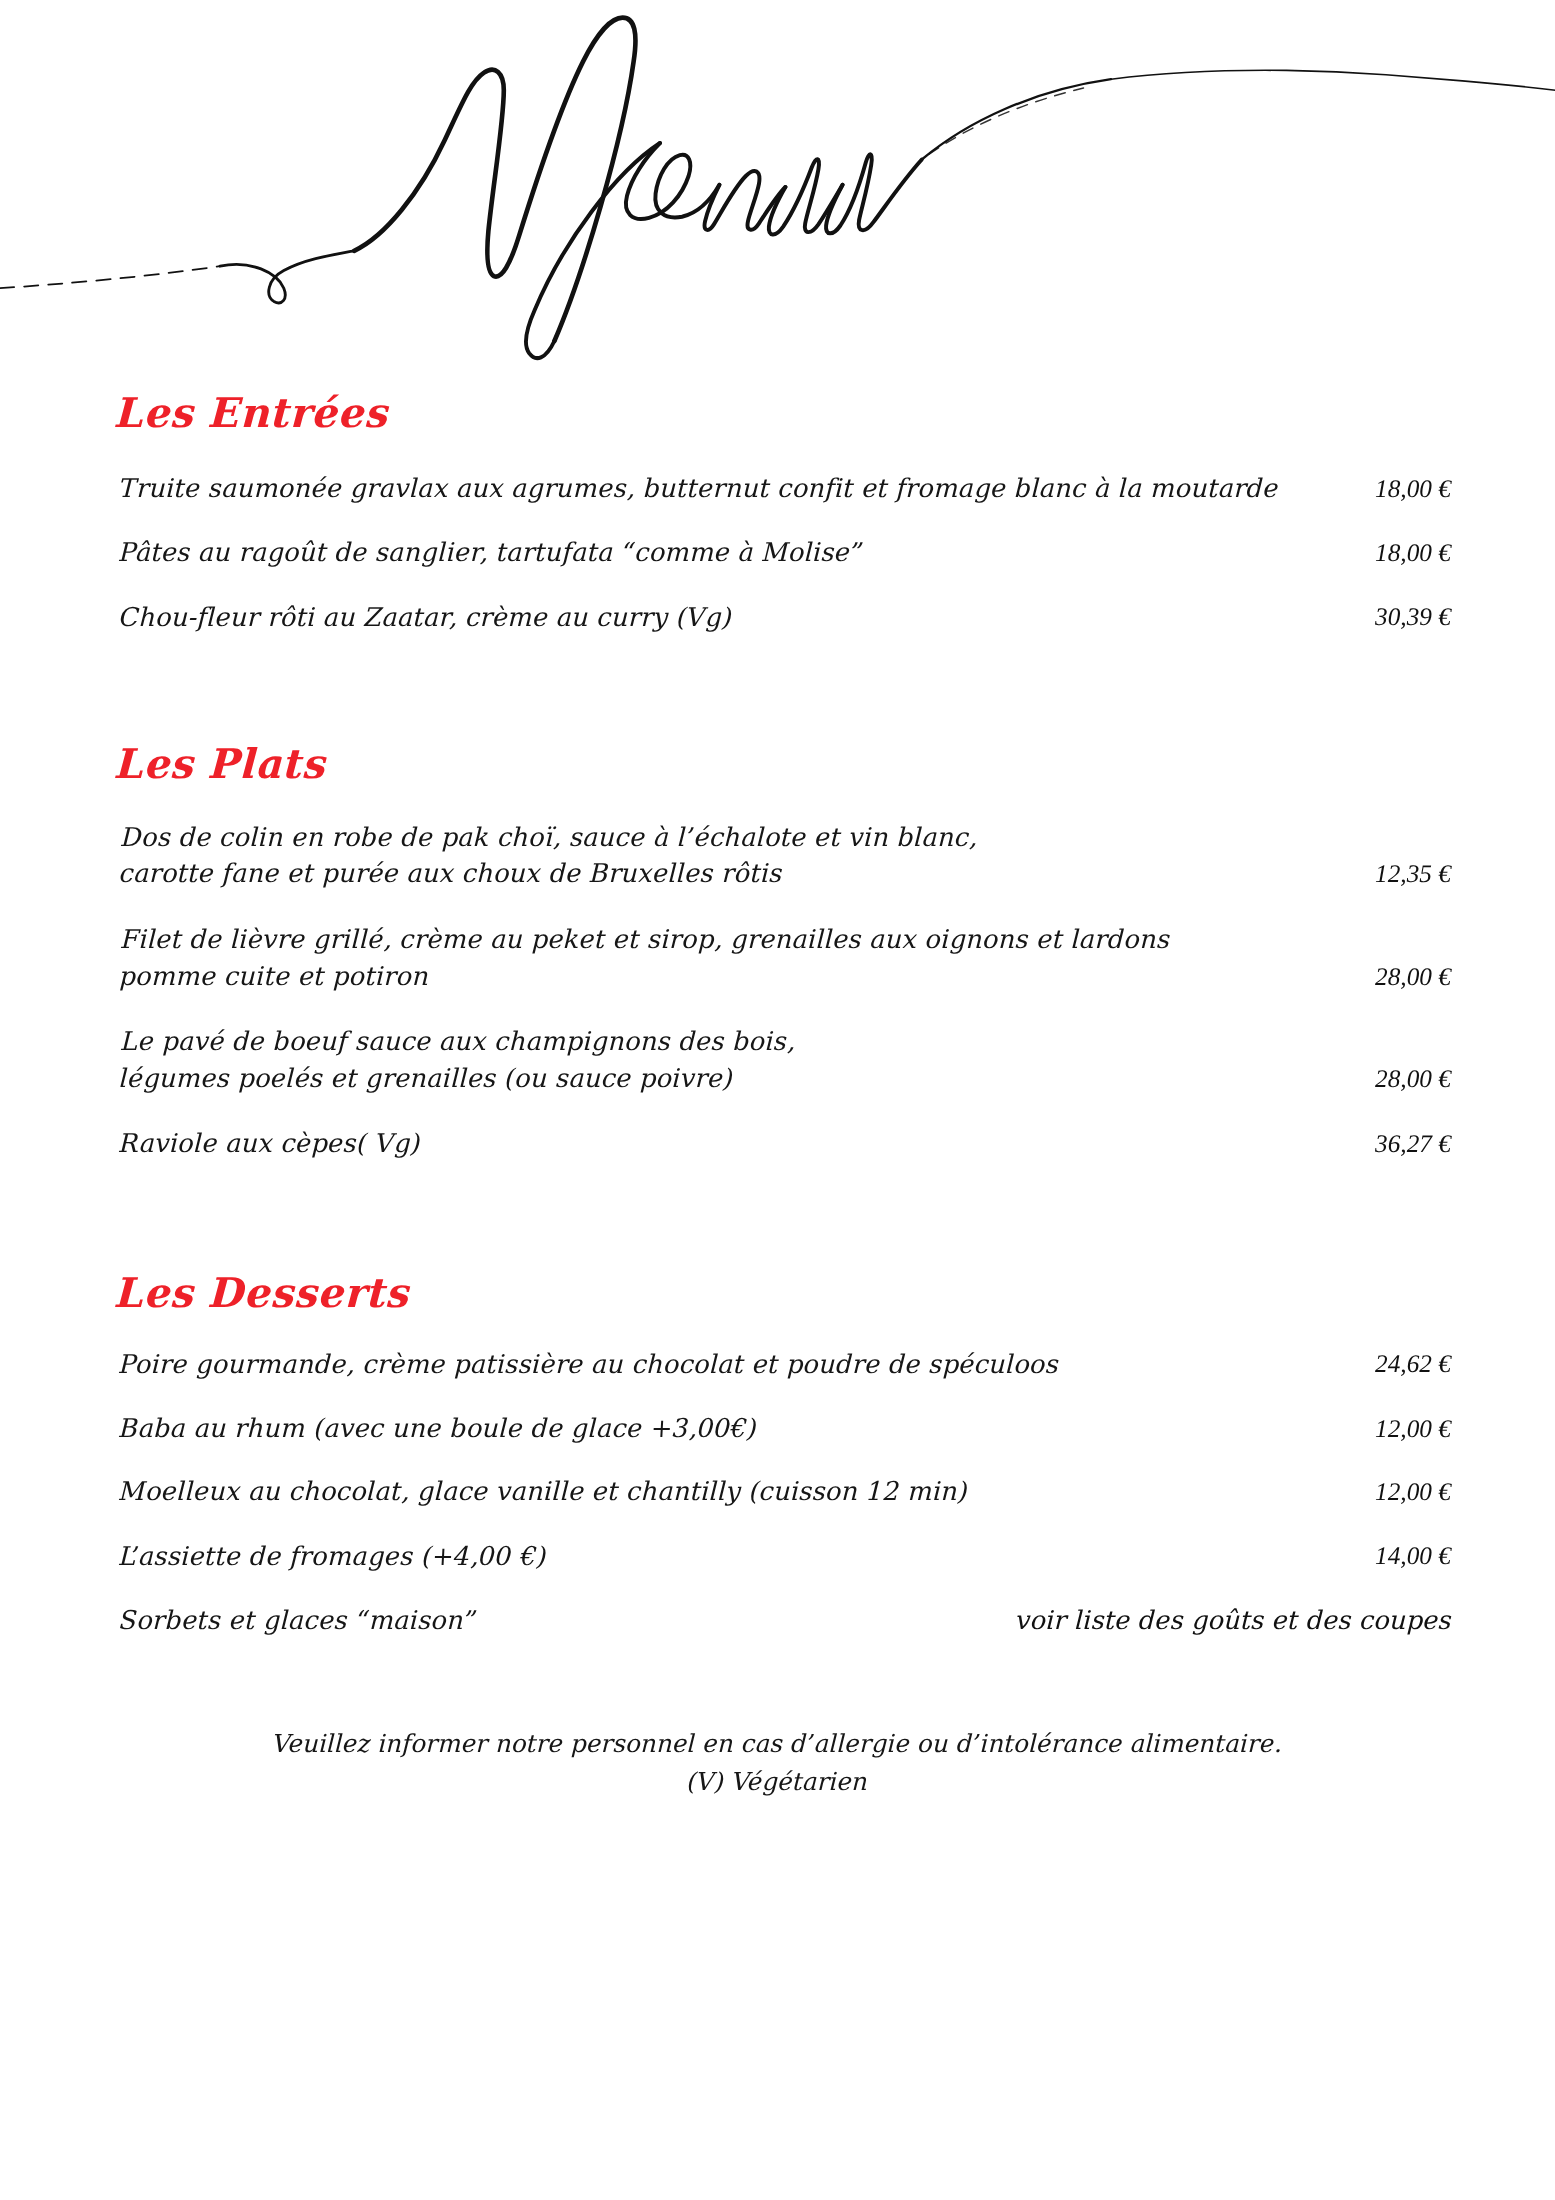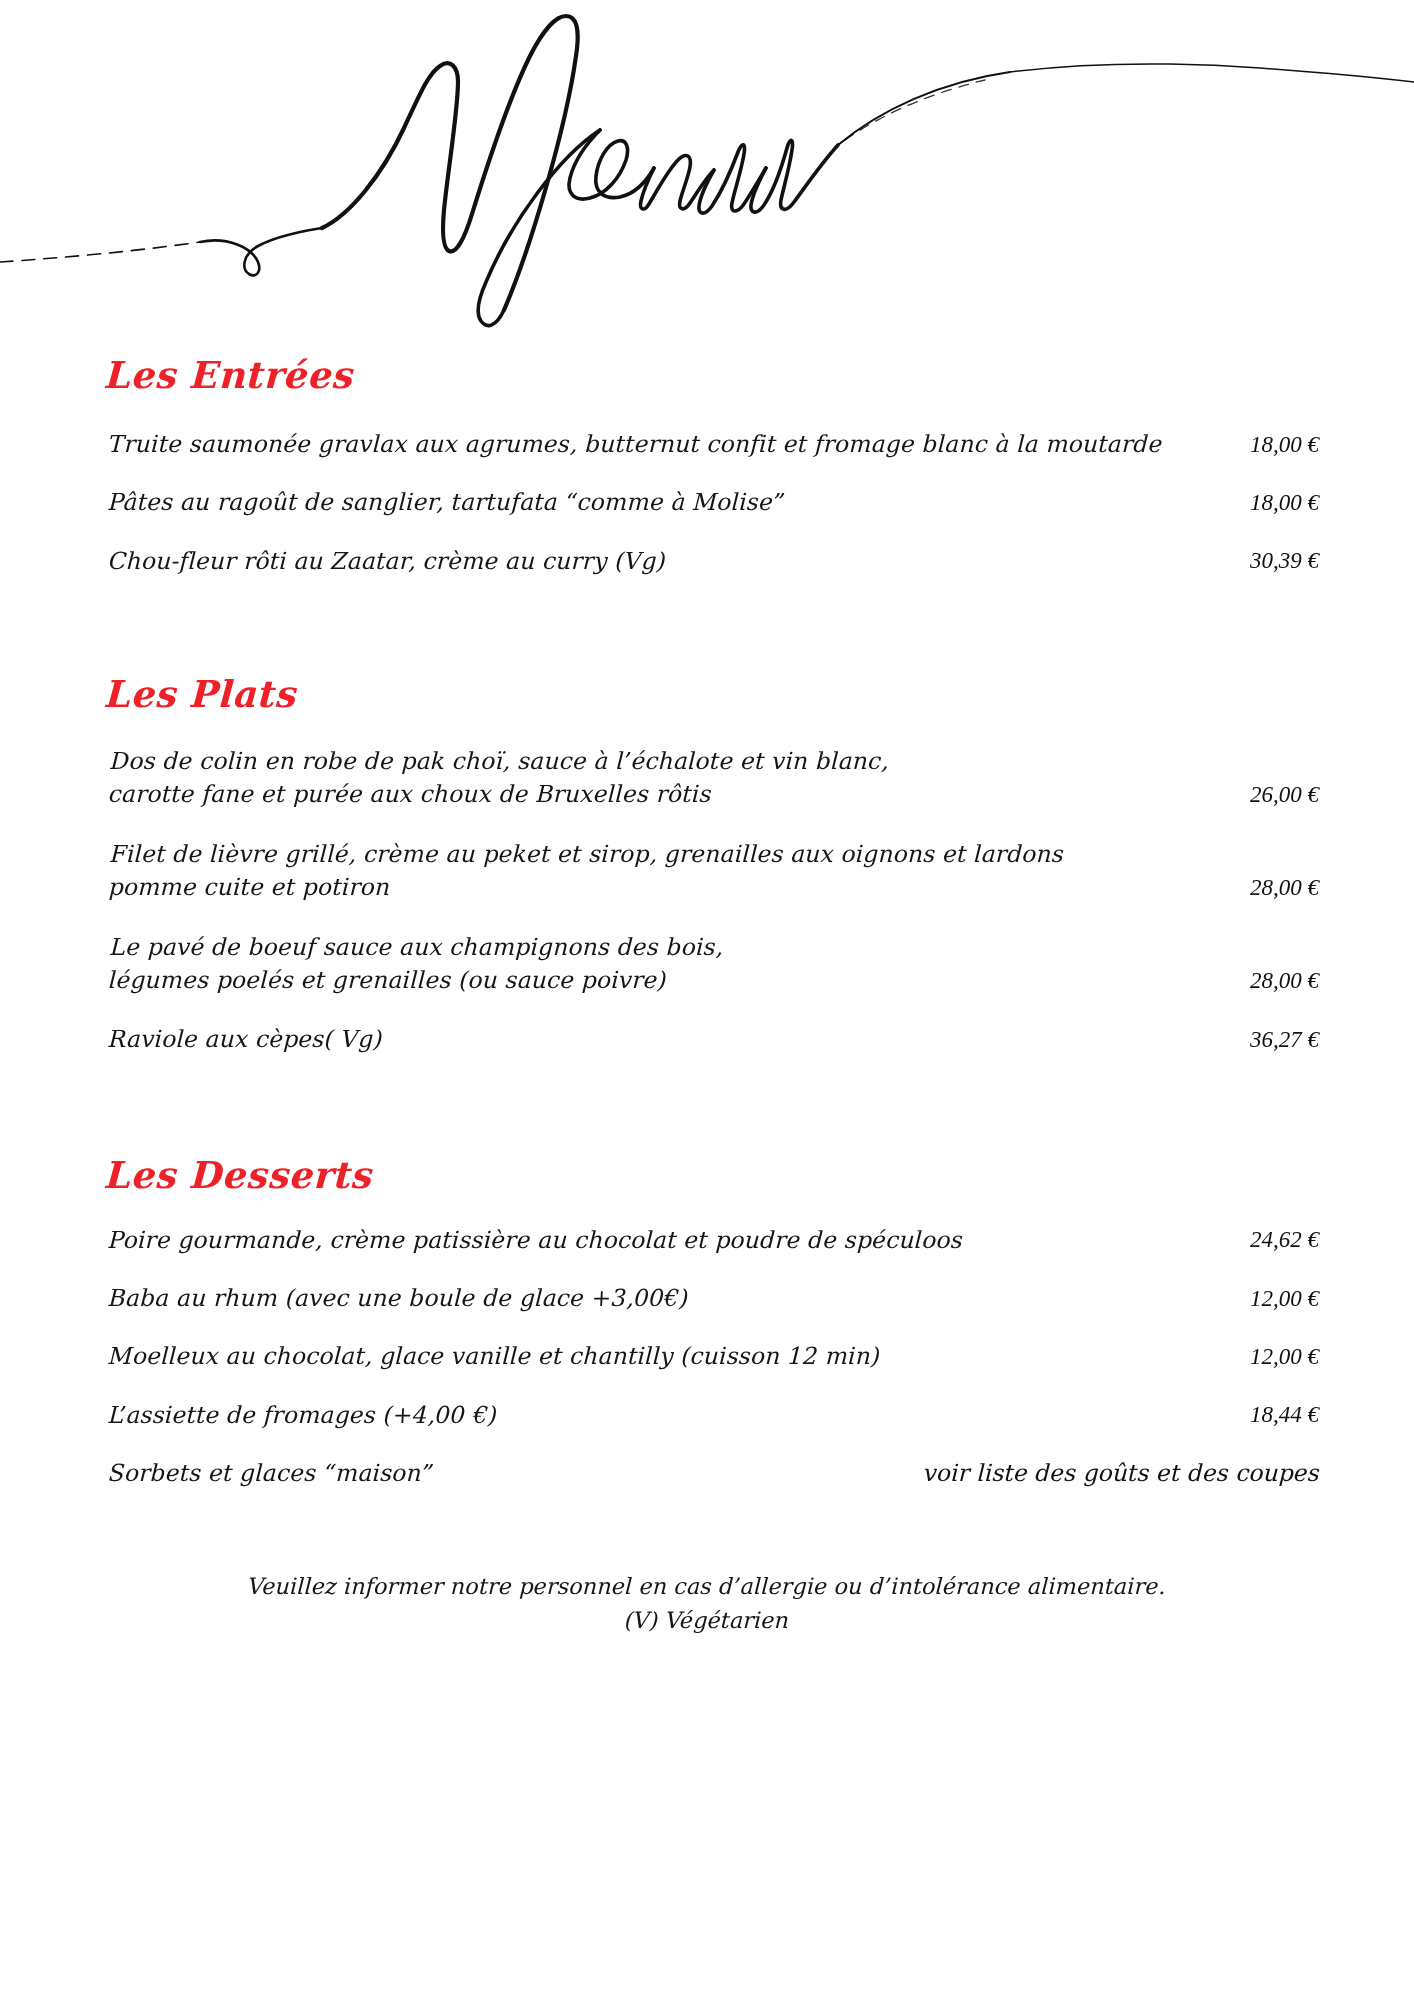--- a/index.html
+++ b/index.html
@@ -186,21 +186,21 @@
       </li>
     </ul>
   </section>
 
   <section class="section sec-plats">
     <h2 class="section-title">Les Plats</h2>
     <ul class="items">
       <li class="item">
         <span class="item-name">Dos de colin en robe de pak choï, sauce à l’échalote et vin  blanc,
 carotte fane et purée aux choux de Bruxelles rôtis</span>
-        <span class="item-price">26,00 €</span>
+        <span class="item-price">12,35 €</span>
       </li>
       <li class="item">
         <span class="item-name">Filet de lièvre grillé, crème au peket et sirop, grenailles aux oignons et lardons
 pomme cuite et potiron</span>
         <span class="item-price">28,00 €</span>
       </li>
       <li class="item">
         <span class="item-name">Le pavé de boeuf sauce aux champignons des bois,
 légumes poelés et grenailles (ou sauce poivre)</span>
         <span class="item-price">28,00 €</span>
@@ -222,21 +222,21 @@
       <li class="item">
         <span class="item-name">Baba au rhum (avec une boule de glace +3,00€)</span>
         <span class="item-price">12,00 €</span>
       </li>
       <li class="item">
         <span class="item-name">Moelleux au chocolat, glace vanille et chantilly  (cuisson 12 min)</span>
         <span class="item-price">12,00 €</span>
       </li>
       <li class="item">
         <span class="item-name">L’assiette de fromages  (+4,00 €)</span>
-        <span class="item-price">18,44 €</span>
+        <span class="item-price">14,00 €</span>
       </li>
       <li class="item">
         <span class="item-name">Sorbets et glaces “maison”</span>
         <span class="item-price is-note">voir liste des goûts et des coupes</span>
       </li>
     </ul>
   </section>
 
   <div class="footer">
     <div>Veuillez informer notre personnel en cas d’allergie ou d’intolérance alimentaire.</div>

